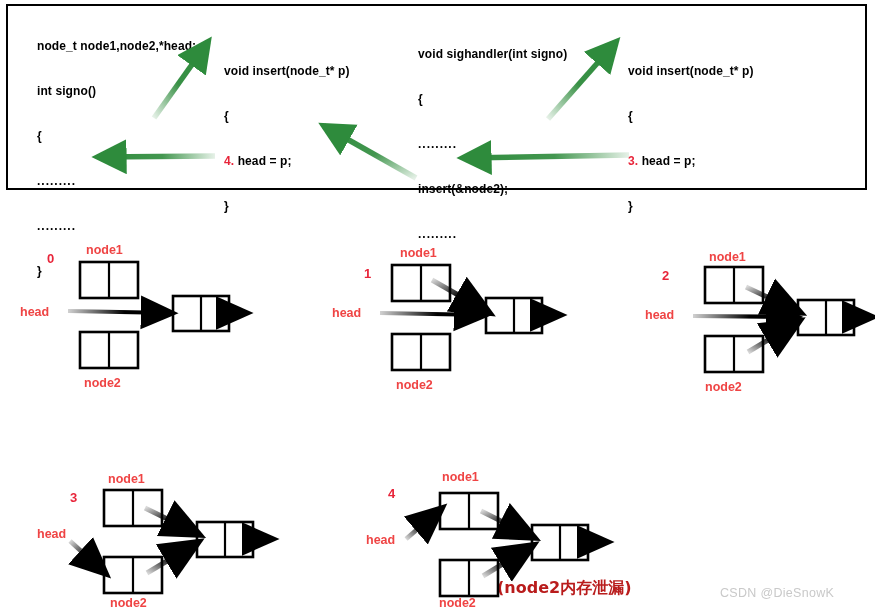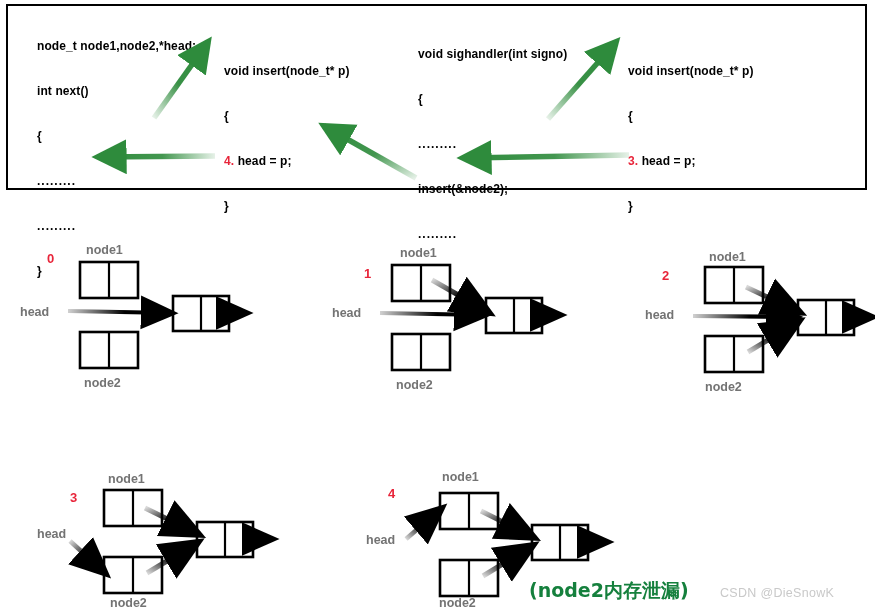--- a/index.html
+++ b/index.html
@@ -25,36 +25,36 @@
   .dots{letter-spacing:1px;}
   #col-main{left:29px;top:8px;}
   #col-insert1{left:216px;top:33px;}
   #col-sig{left:410px;top:16px;}
   #col-insert2{left:620px;top:33px;}
 
   
   svg.ov{position:absolute;left:0;top:0;overflow:visible;pointer-events:none;}
 
   
-  .lbl{position:absolute;font-size:12.5px;font-weight:bold;color:#737373;white-space:nowrap;}
+  .lbl{position:absolute;font-size:12.5px;font-weight:bold;color:#ef4444;white-space:nowrap;}
   .idx{position:absolute;font-size:13px;font-weight:bold;color:#E8253A;}
-  .leak{position:absolute;font-size:19px;font-weight:bold;color:#15803d;white-space:nowrap;
-        font-family:"DejaVu Sans","Liberation Sans",sans-serif;margin-left:32px;}
+  .leak{position:absolute;font-size:16px;font-weight:bold;color:#b91c1c;white-space:nowrap;
+        font-family:"DejaVu Sans","Liberation Sans",sans-serif;}
   .wm{position:absolute;font-size:12.5px;color:#c9c9c9;white-space:nowrap;letter-spacing:.3px;}
 </style>
 </head>
 <body>
 
 <div class="stage">
 
   <div id="code-box">
 
     <div class="code-col" id="col-main">
       <div class="code-line"><span>node_t node1,node2,*head;</span></div>
-      <div class="code-line"><span>int next()</span></div>
+      <div class="code-line"><span>int signo()</span></div>
       <div class="code-line"><span>{</span></div>
       <div class="code-line dots"><span>.........</span></div>
       <div class="code-line dots"><span>.........</span></div>
       <div class="code-line"><span>}</span></div>
     </div>
 
     <div class="code-col" id="col-insert1">
       <div class="code-line"><span>void insert(node_t* p)</span></div>
       <div class="code-line"><span>{</span></div>
       <div class="code-line"><span class="step">4.</span> <span>head = p;</span></div>

